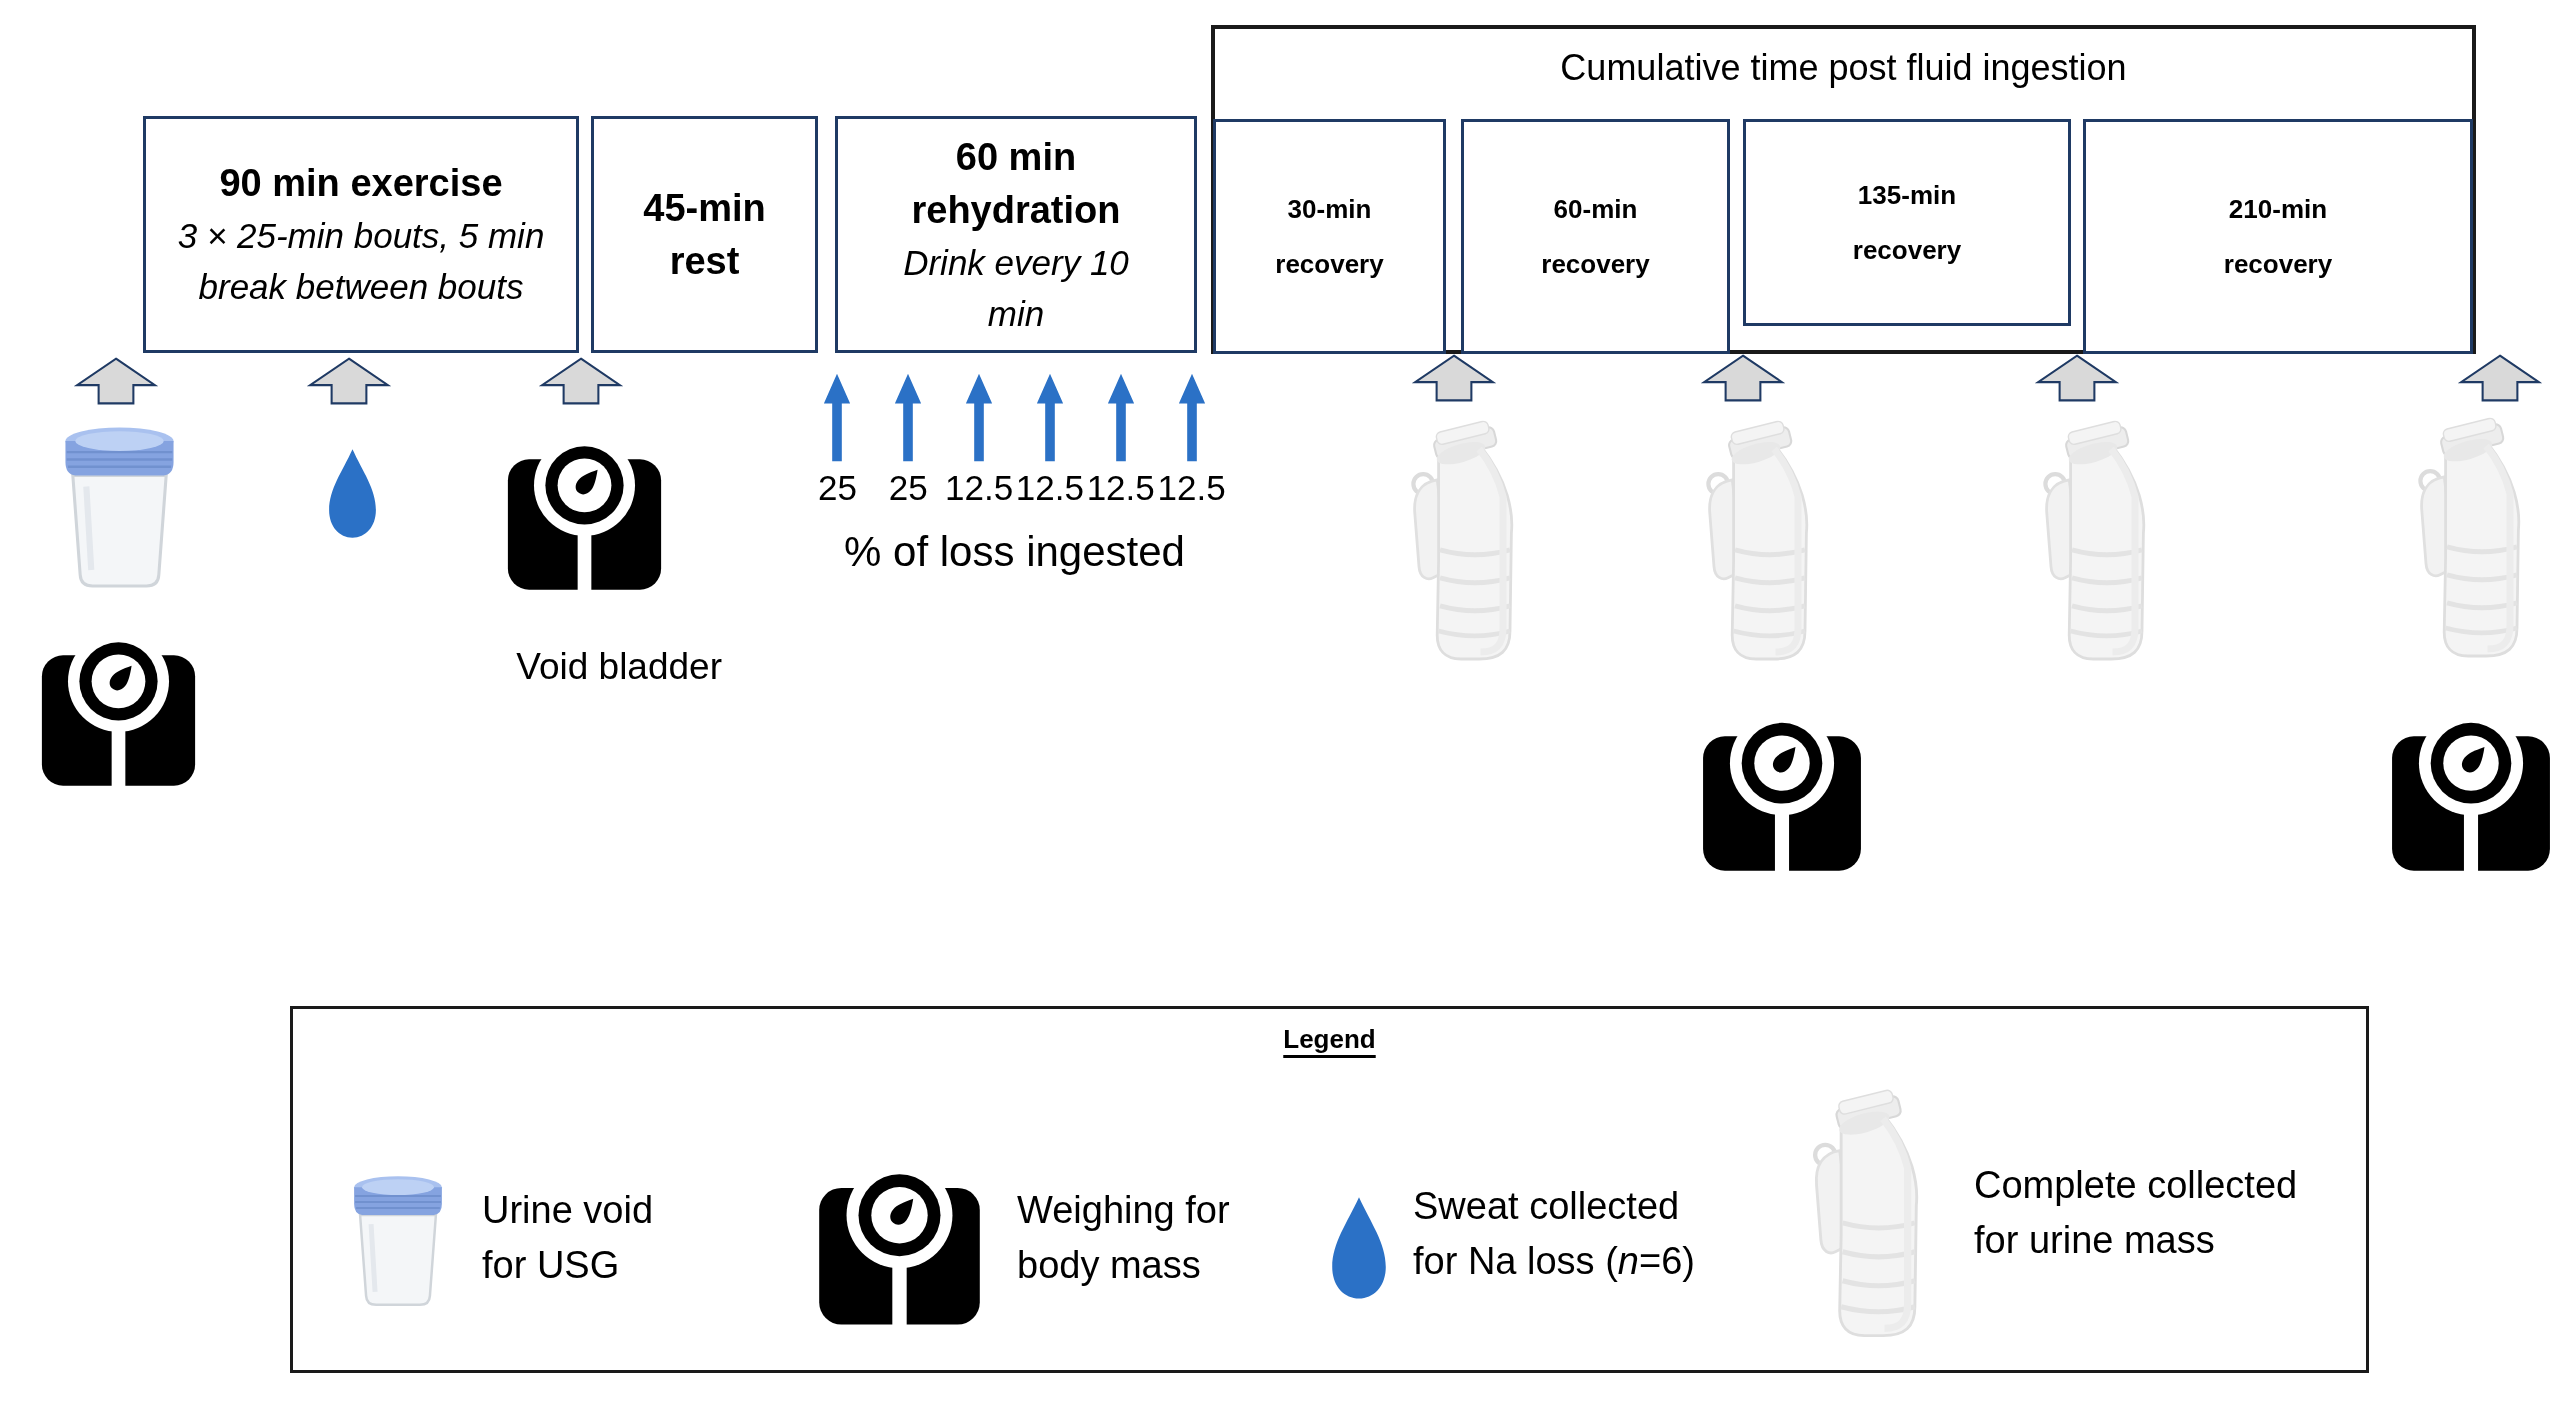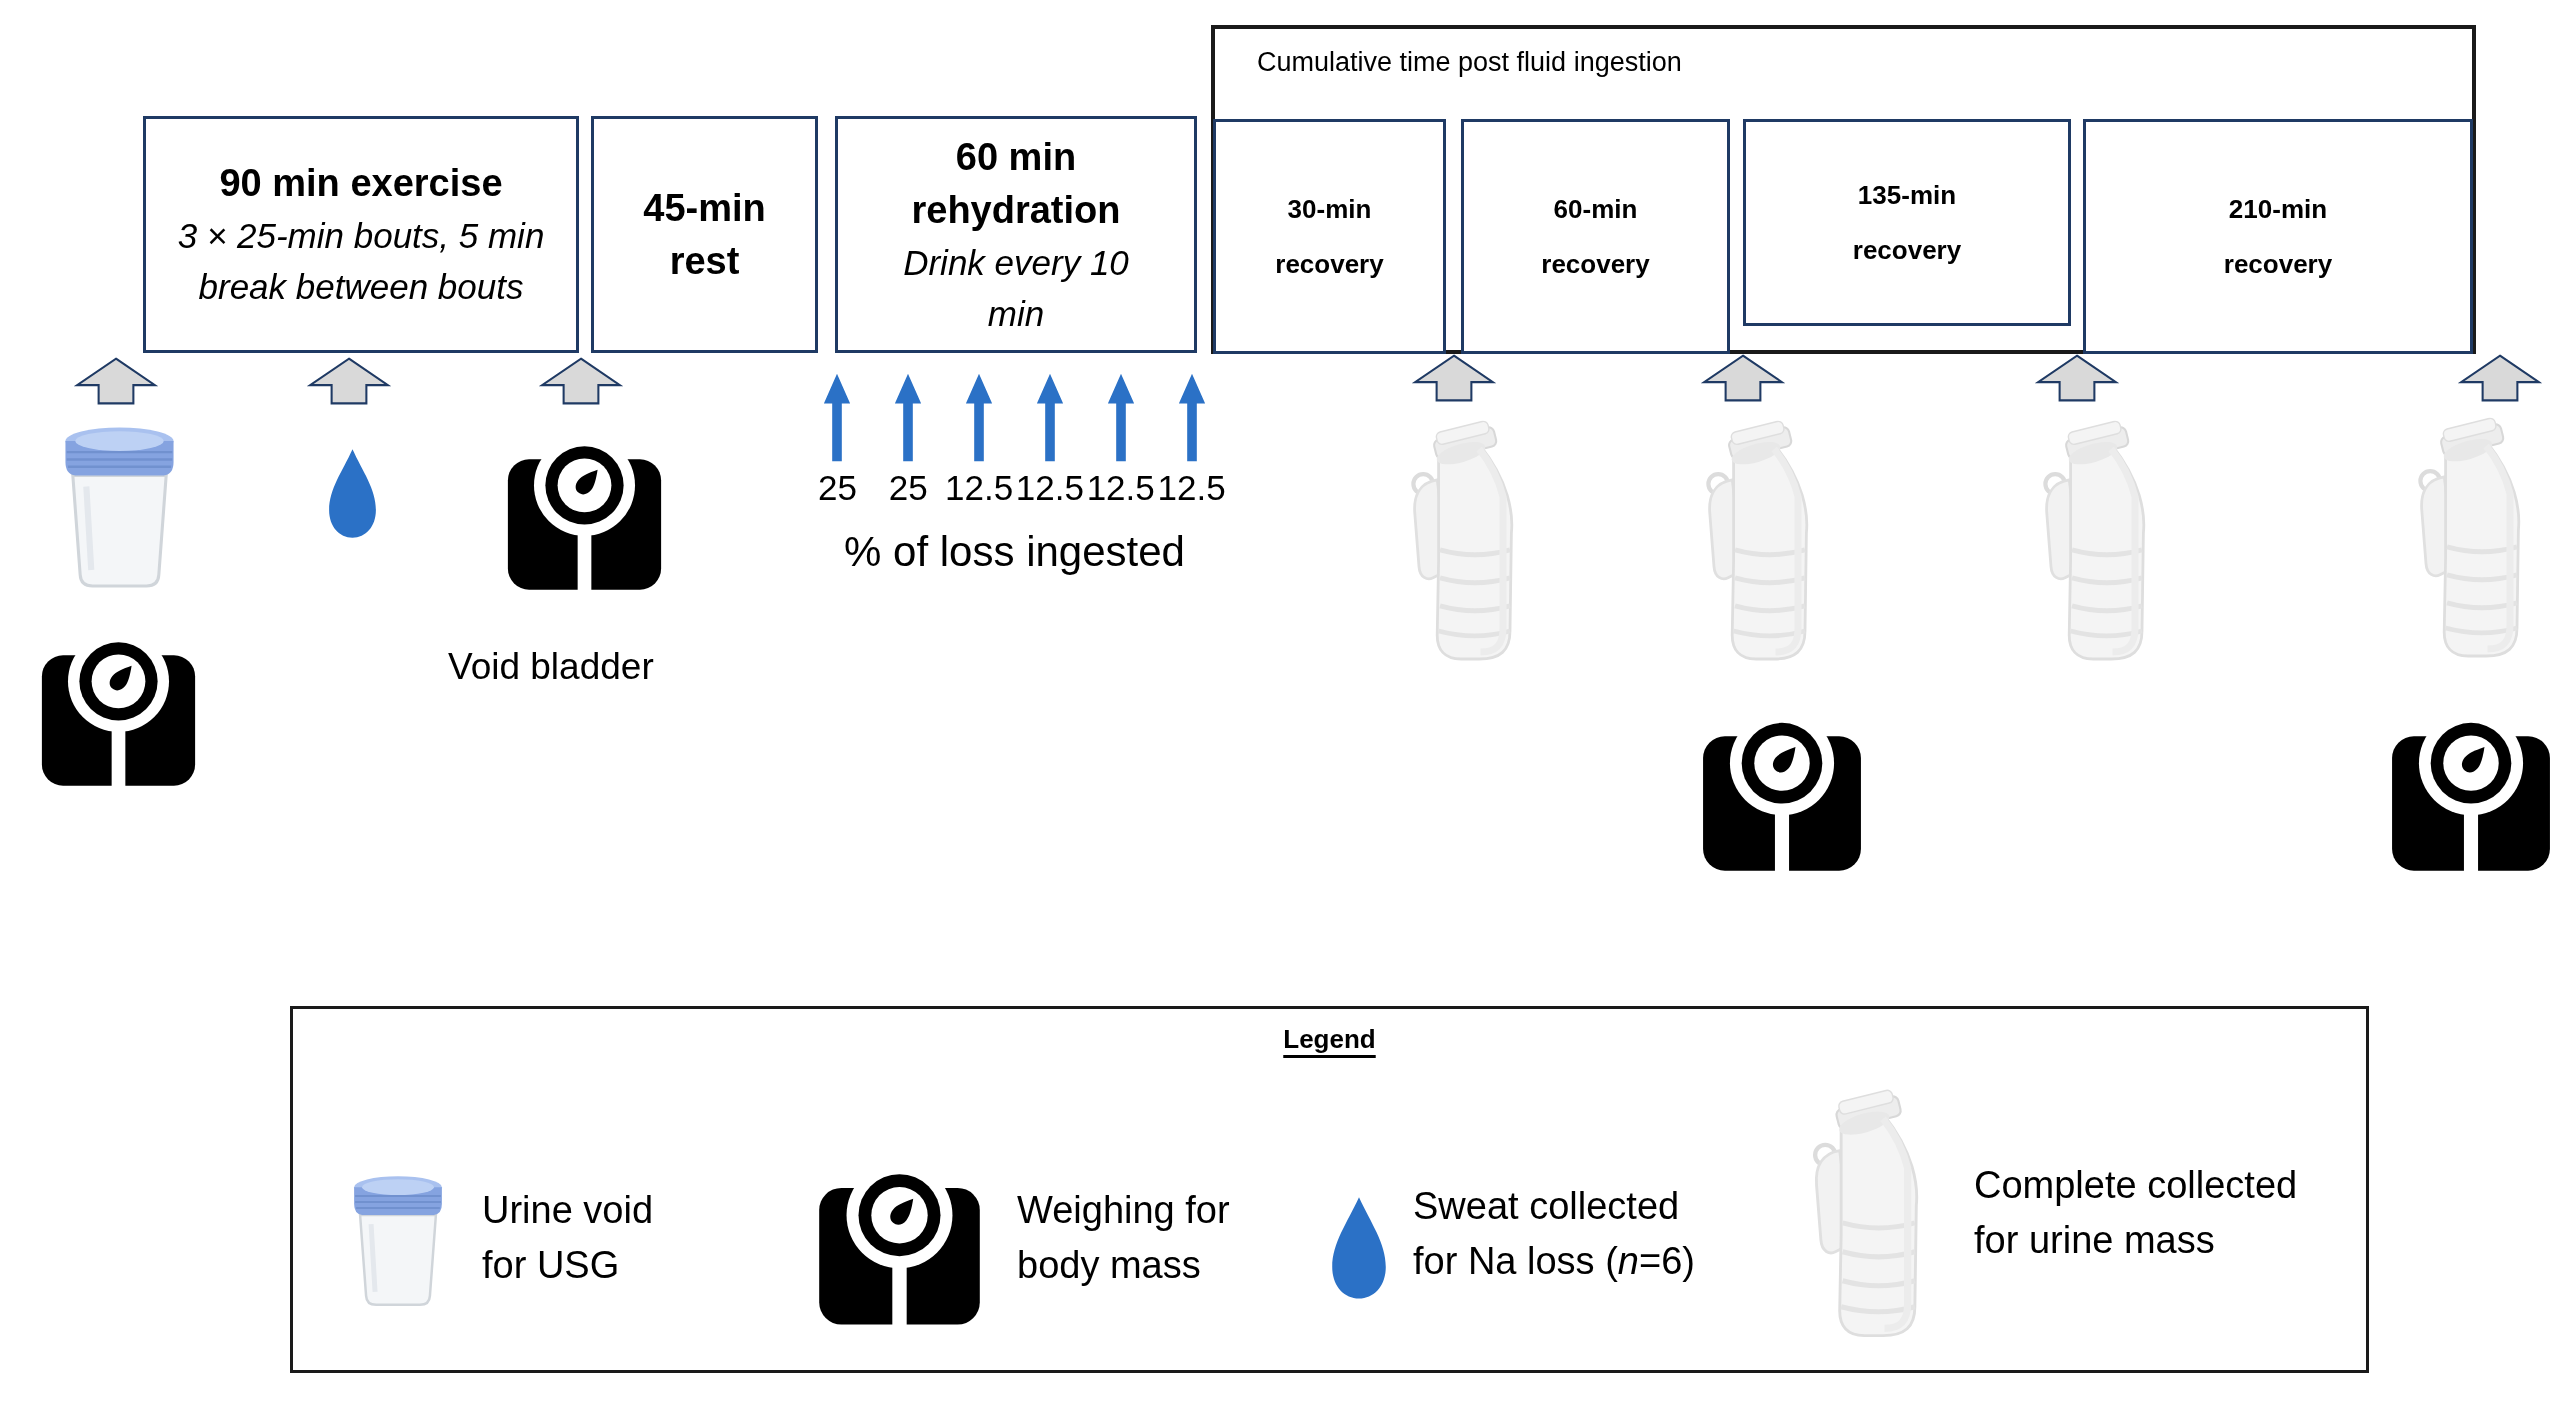--- a/index.html
+++ b/index.html
@@ -32,43 +32,42 @@
   #cumulative-box {
     position: absolute;
     left: 1211px; top: 25px; width: 1265px; height: 329px;
     border: 4.1px solid #1a1a1a;
     box-sizing: border-box;
     background: #fff;
   }
   .cum-header {
     position: absolute;
     left: 0; top: 18px; width: 100%;
-    text-align: left;
-    font-size: 27px;
-    padding-left: 42px;
+    text-align: center;
+    font-size: 36px;
   }
   .rbox {
     position: absolute;
     border: 3.3px solid #1f3a64;
     background: #fff;
     display: flex;
     flex-direction: column;
     align-items: center;
     justify-content: center;
     text-align: center;
     box-sizing: border-box;
   }
   .rline { font-size: 26px; font-weight: bold; line-height: 55px; }
 
   .icon-svg { position: absolute; }
 
   .caption-text {
     position: absolute;
     font-size: 37px;
-    text-align: left;
+    text-align: right;
   }
 
   
   #ingestion { position: absolute; left: 802px; top: 372px; width: 425px; }
   .ing-cols { display: flex; }
   .ing-col {
     width: 71px;
     display: flex;
     flex-direction: column;
     align-items: center;

